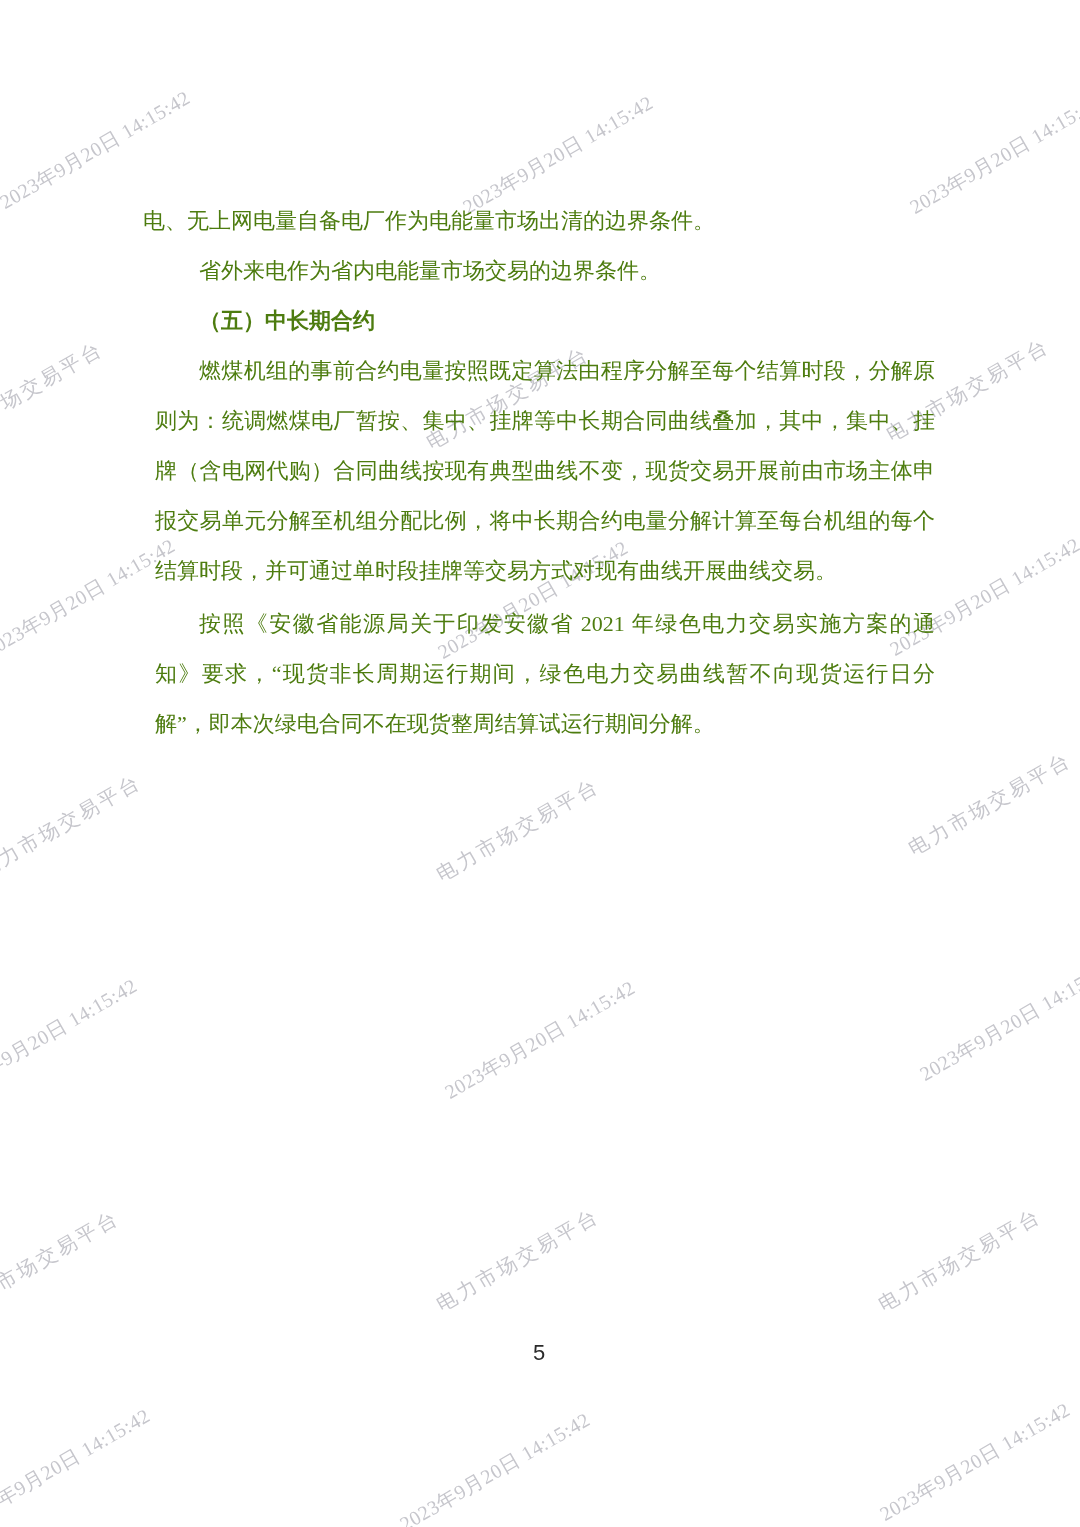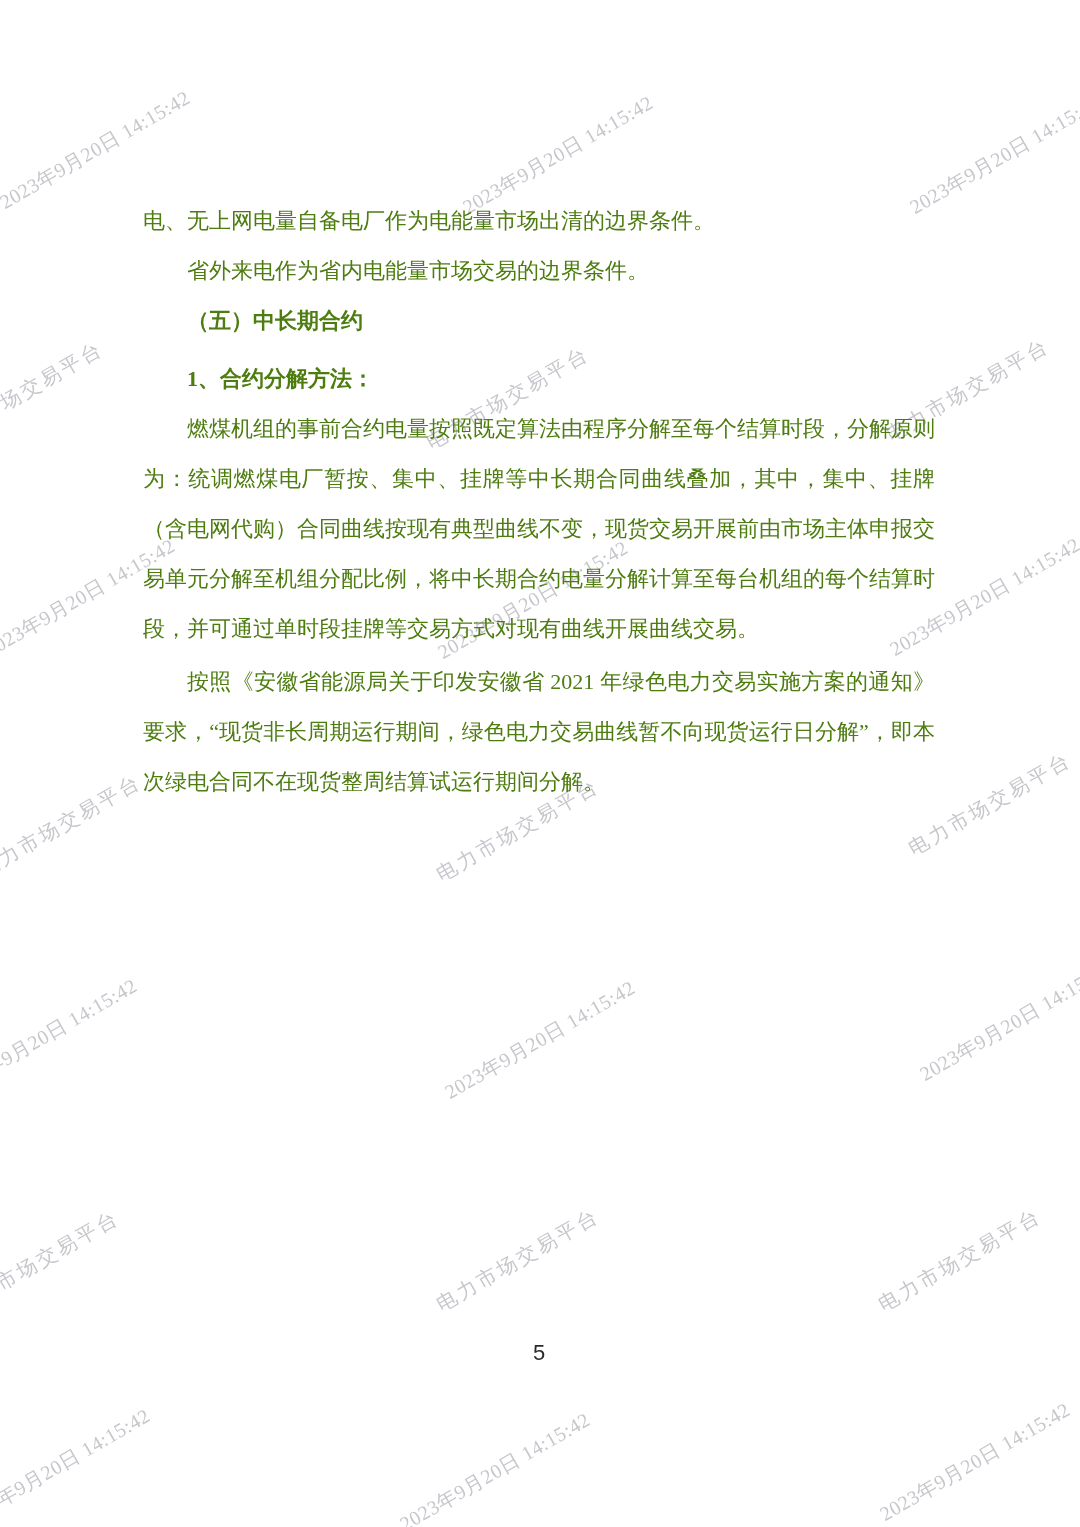--- a/index.html
+++ b/index.html
@@ -39,21 +39,21 @@
     left: 143px; top: 196px;
     width: 792px;
     z-index: 2;
     color: #4d7c0f;
     font-size: 22px;
     line-height: 50px;
     text-align: justify;
     text-justify: inter-ideograph;
   }
   .content p { margin: 0; padding: 0; }
-  .content p.indent { text-indent: 2em; }
+  .content p.indent { text-indent: 2em; margin-left: 12px; }
   .content p.sp-lg { margin-top: 8px; }
   .content p.sp-sm { margin-top: 3px; }
   .seg-b { font-weight: 700; }
 
   .page-number-row {
     position: absolute;
     left: 143px; top: 1336px;
     width: 792px;
     z-index: 2;
     text-align: center;
@@ -91,21 +91,20 @@
       <span class="wm wm-platform" style="left: 960px; top: 1260px; color: rgb(198, 198, 204); transform: translate(-50%, -50%) rotate(-30deg);">电力市场交易平台</span>
       <span class="wm wm-date" style="left: 55px; top: 1468px; color: rgb(198, 198, 204); transform: translate(-50%, -50%) rotate(-30deg);">2023年9月20日 14:15:42</span>
       <span class="wm wm-date" style="left: 495px; top: 1472px; color: rgb(198, 198, 204); transform: translate(-50%, -50%) rotate(-30deg);">2023年9月20日 14:15:42</span>
       <span class="wm wm-date" style="left: 975px; top: 1462px; color: rgb(198, 198, 204); transform: translate(-50%, -50%) rotate(-30deg);">2023年9月20日 14:15:42</span>
     </div>
 
   <div class="content">
       <p><span class="seg">电、无上网电量自备电厂作为电能量市场出清的边界条件。</span></p>
       <p class="indent"><span class="seg">省外来电作为省内电能量市场交易的边界条件。</span></p>
       <p class="indent"><span class="seg seg-b">（五）中长期合约</span></p>
-      <p class="indent sp-lg"><span class="seg seg-b">1、合约分解方法：</span></p>
       <p class="indent"><span class="seg">燃煤机组的事前合约电量按照既定算法由程序分解至每个结算时段，分解原则为：统调燃煤电厂暂按、集中、挂牌等中长期合同曲线叠加，其中，集中、挂牌（含电网代购）合同曲线按现有典型曲线不变，现货交易开展前由市场主体申报交易单元分解至机组分配比例，将中长期合约电量分解计算至每台机组的每个结算时段，并可通过单时段挂牌等交易方式对现有曲线开展曲线交易。</span></p>
       <p class="indent sp-sm"><span class="seg">按照《安徽省能源局关于印发安徽省 2021 年绿色电力交易实施方案的通知》要求，“现货非长周期运行期间，绿色电力交易曲线暂不向现货运行日分解”，即本次绿电合同不在现货整周结算试运行期间分解。</span></p>
     </div>
 
   <div class="page-number-row">
     <span class="page-number">5</span>
   </div>
 
 </div>
 

